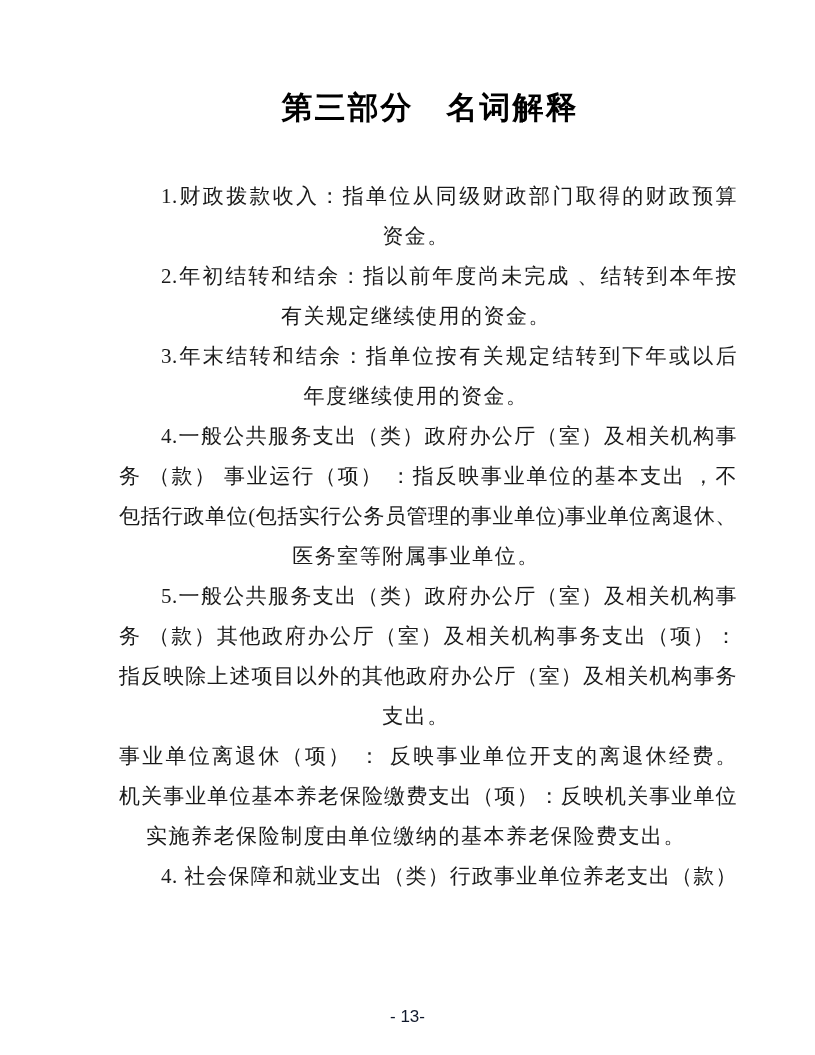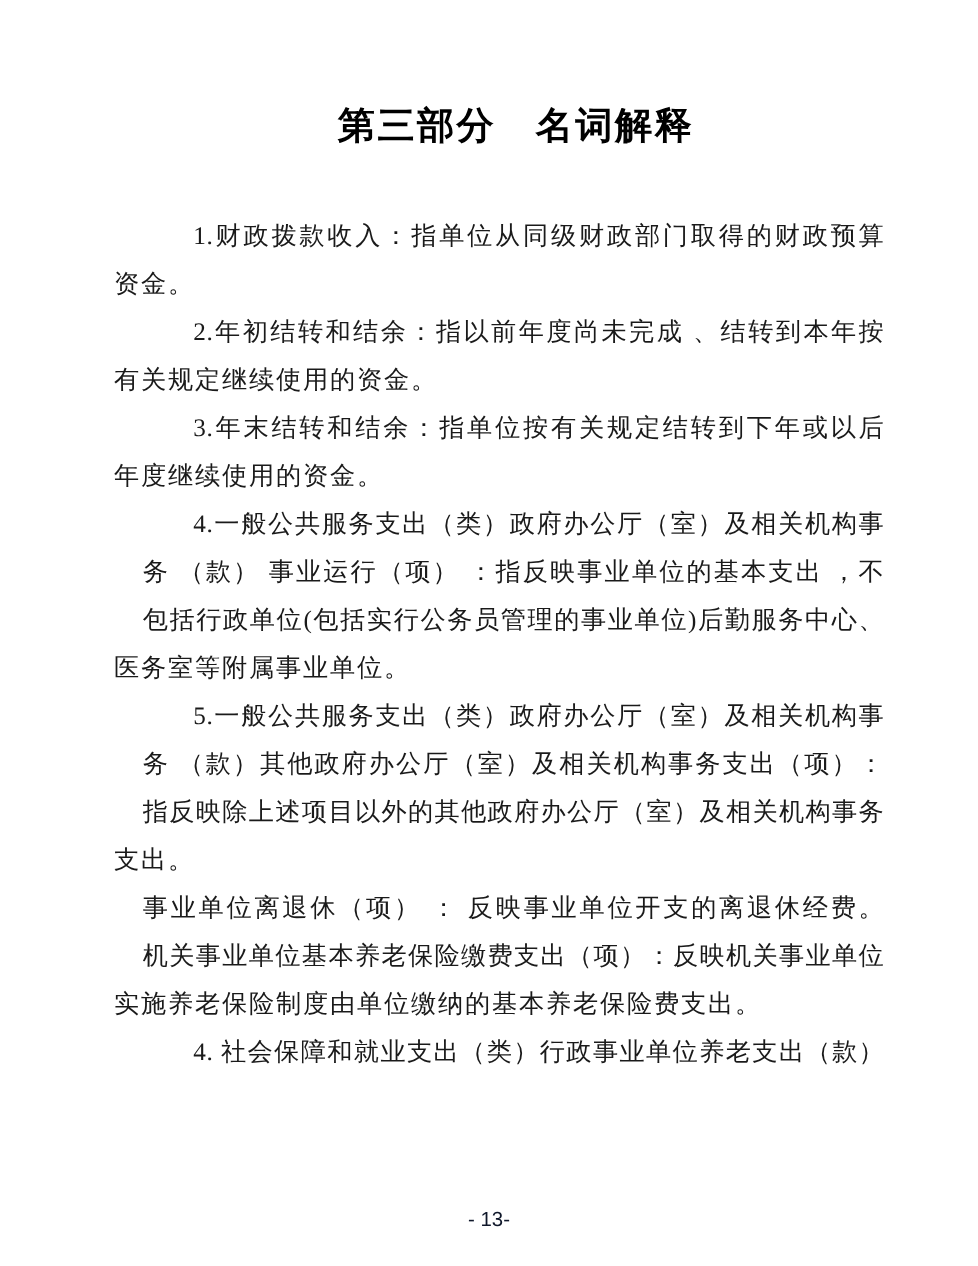--- a/index.html
+++ b/index.html
@@ -17,21 +17,21 @@
     color: #1a1a1a;
   }
   .title {
     position: absolute;
     top: 88px;
     left: 0;
     right: 0;
     margin: 0;
     padding-left: 45px;
     text-align: center;
-    font-family: Liberation Mono, monospace;
+    font-family: Liberation Sans, sans-serif;
     font-weight: bold;
     font-size: 31px;
     line-height: 40px;
     letter-spacing: 2px;
     color: #000000;
   }
   .body-text {
     position: absolute;
     top: 176px;
     left: 95px;
@@ -42,20 +42,21 @@
     padding: 0;
   }
   .line {
     height: 40px;
     line-height: 40px;
     font-size: 21px;
     letter-spacing: 1.5px;
     white-space: pre;        
     overflow: hidden;
     color: #1a1a1a;
+    text-align: center;
   }
   
   .line.fill {
     white-space: normal;
     letter-spacing: 0.5px;
     text-align: justify;
     text-align-last: justify;
     text-justify: inter-character;
     margin-left: 24px;
   }
@@ -91,21 +92,21 @@
         <div class="line indent fill">2.年初结转和结余：指以前年度尚未完成 、结转到本年按</div>
         <div class="line">有关规定继续使用的资金。</div>
       </div>
       <div class="para">
         <div class="line indent fill">3.年末结转和结余：指单位按有关规定结转到下年或以后</div>
         <div class="line">年度继续使用的资金。</div>
       </div>
       <div class="para">
         <div class="line indent fill">4.一般公共服务支出（类）政府办公厅（室）及相关机构事</div>
         <div class="line fill">务 （款） 事业运行（项） ：指反映事业单位的基本支出 ，不</div>
-        <div class="line fill">包括行政单位(包括实行公务员管理的事业单位)后勤服务中心、</div>
+        <div class="line fill">包括行政单位(包括实行公务员管理的事业单位)事业单位离退休、</div>
         <div class="line">医务室等附属事业单位。</div>
       </div>
       <div class="para">
         <div class="line indent fill">5.一般公共服务支出（类）政府办公厅（室）及相关机构事</div>
         <div class="line fill">务 （款）其他政府办公厅（室）及相关机构事务支出（项）：</div>
         <div class="line fill">指反映除上述项目以外的其他政府办公厅（室）及相关机构事务</div>
         <div class="line">支出。</div>
       </div>
       <div class="para">
         <div class="line fill">事业单位离退休（项） ： 反映事业单位开支的离退休经费。</div>

